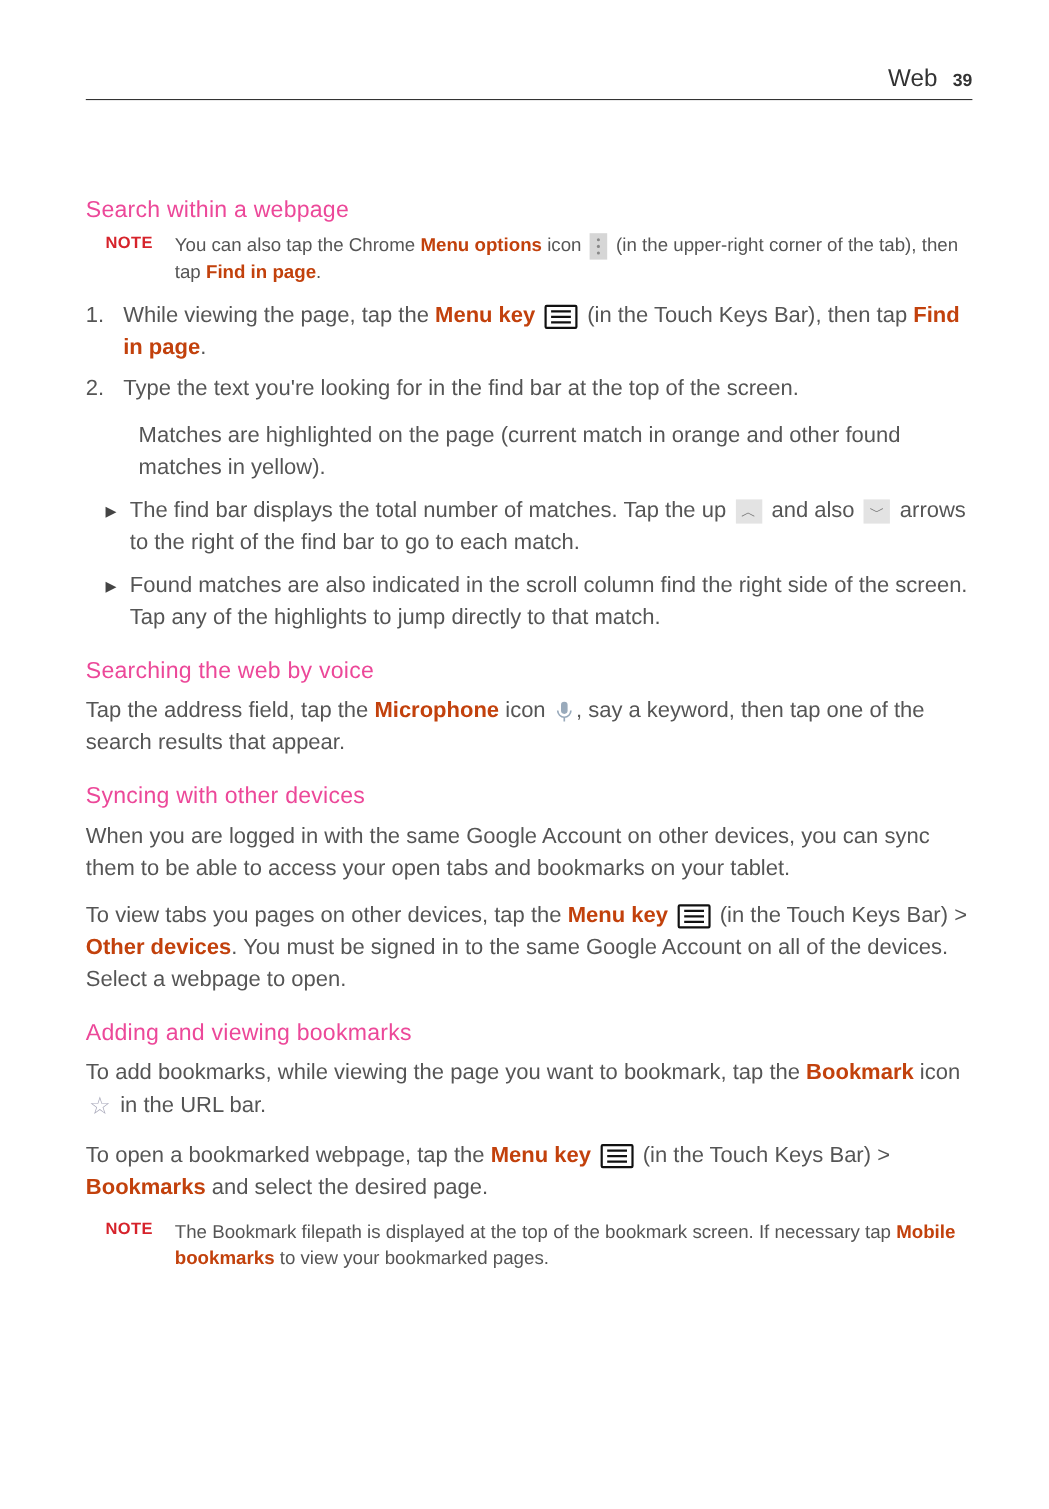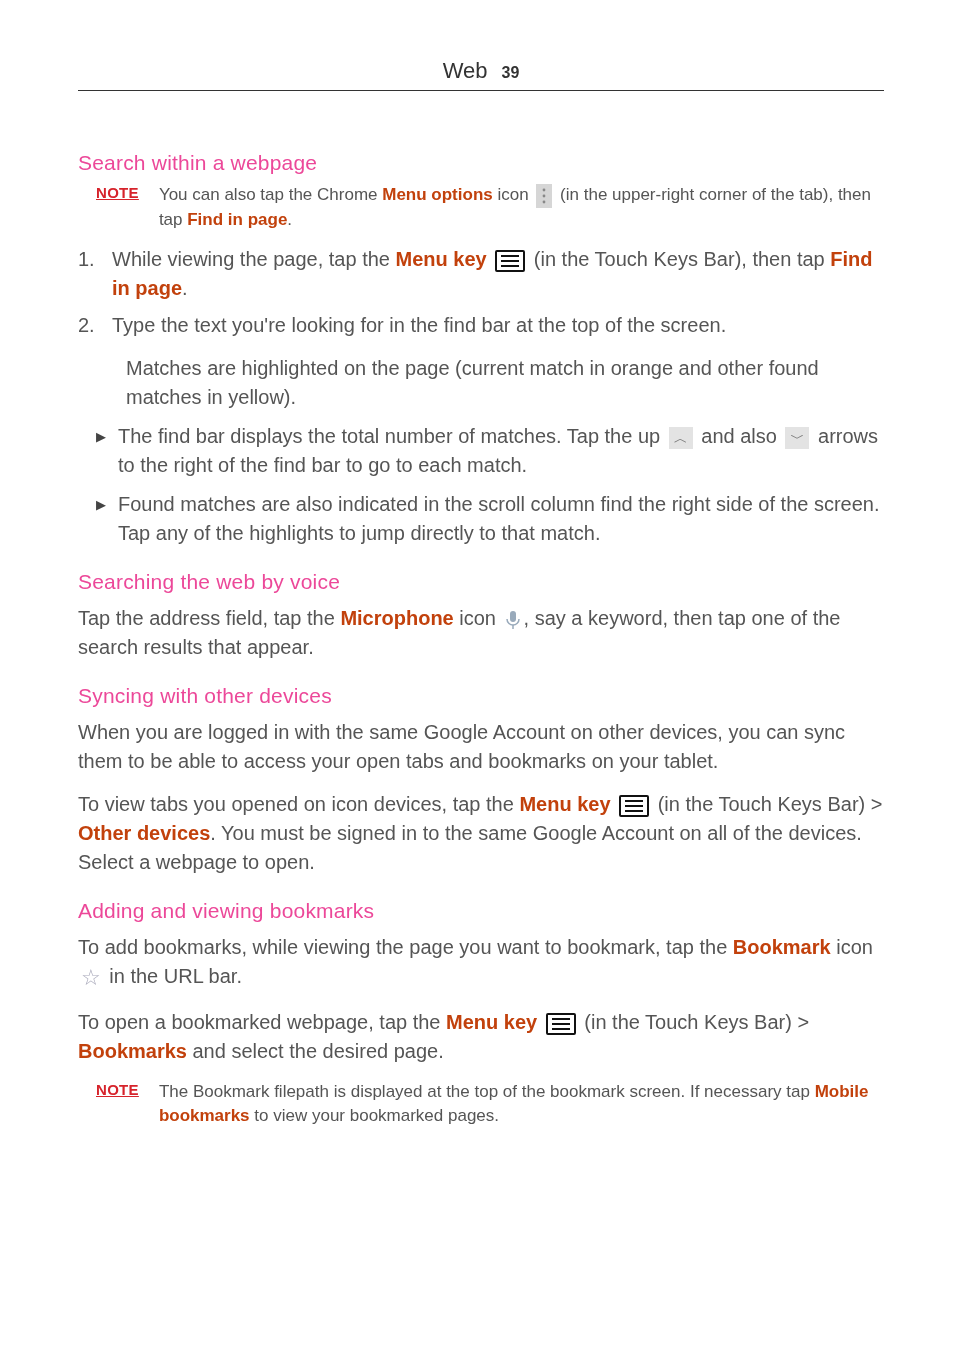--- a/index.html
+++ b/index.html
@@ -7,25 +7,25 @@
     font-family: "Helvetica Neue", Helvetica, Arial, sans-serif;
     background: #fff;
     color: #555;
     width: 954px;
     height: 1372px;
     padding: 58px 70px 40px 78px;
     font-weight: 300;
   }
   .header {
     display: flex;
-    justify-content: center;
+    justify-content: flex-end;
     align-items: baseline;
     border-bottom: 1.5px solid #333;
     padding-bottom: 6px;
-    margin-bottom: 60px;
+    margin-bottom: 88px;
     gap: 14px;
   }
   .header-web { font-size: 22px; color: #333; }
   .header-page { font-size: 16px; font-weight: 600; color: #333; }
   .sec-head {
     color: #ec4899;
     font-size: 21px;
     font-weight: 400;
     margin: 22px 0 8px 0;
     letter-spacing: 0.2px;
@@ -42,21 +42,20 @@
     gap: 20px;
     margin: 6px 0 14px 18px;
   }
   .note-label {
     color: #d6232b;
     font-weight: 700;
     font-size: 15px;
     flex: 0 0 auto;
     padding-top: 1px;
     letter-spacing: 0.3px;
-    text-decoration: underline;
   }
   .note-body { font-size: 17px; line-height: 1.4; }
   .steps { margin: 4px 0 10px 0; }
   .step { display: flex; gap: 10px; margin: 8px 0; }
   .step-num { flex: 0 0 24px; }
   .step-body { flex: 1 1 auto; }
   .sub { margin: 14px 0 10px 48px; font-size: 20px; }
   .bullets { margin: 6px 0 18px 18px; }
   .bullet { display: flex; gap: 10px; margin: 10px 0; }
   .bul-mark { flex: 0 0 12px; font-size: 13px; color: #444; padding-top: 6px; }
@@ -151,21 +150,21 @@
         <rect x="5" y="1" width="6" height="11" rx="3" fill="#9ab"></rect>
         <path d="M2 9 a6 6 0 0 0 12 0" stroke="#9ab" stroke-width="1.5" fill="none"></path>
         <line x1="8" y1="15" x2="8" y2="19" stroke="#9ab" stroke-width="1.5"></line>
       </svg>
     </span><span>, say a keyword, then tap one of the search results that appear.</span>
 </div>
 
 <div class="sec-head">Syncing with other devices</div>
 <div class="body para">When you are logged in with the same Google Account on other devices, you can sync them to be able to access your open tabs and bookmarks on your tablet.</div>
 <div class="body para">
-  <span>To view tabs you opened on icon devices, tap the </span><span class="bold">Menu key</span>
+  <span>To view tabs you pages on other devices, tap the </span><span class="bold">Menu key</span>
   <span class="icon-box icon-menu">
       <svg width="26" height="18">
         <line x1="4" y1="4" x2="22" y2="4" stroke="#111" stroke-width="2"></line>
         <line x1="4" y1="9" x2="22" y2="9" stroke="#111" stroke-width="2"></line>
         <line x1="4" y1="14" x2="22" y2="14" stroke="#111" stroke-width="2"></line>
       </svg>
     </span>
   <span> (in the Touch Keys Bar) &gt; </span><span class="bold">Other devices</span><span>. You must be signed in to the same Google Account on all of the devices. Select a webpage to open.</span>
 </div>
 

